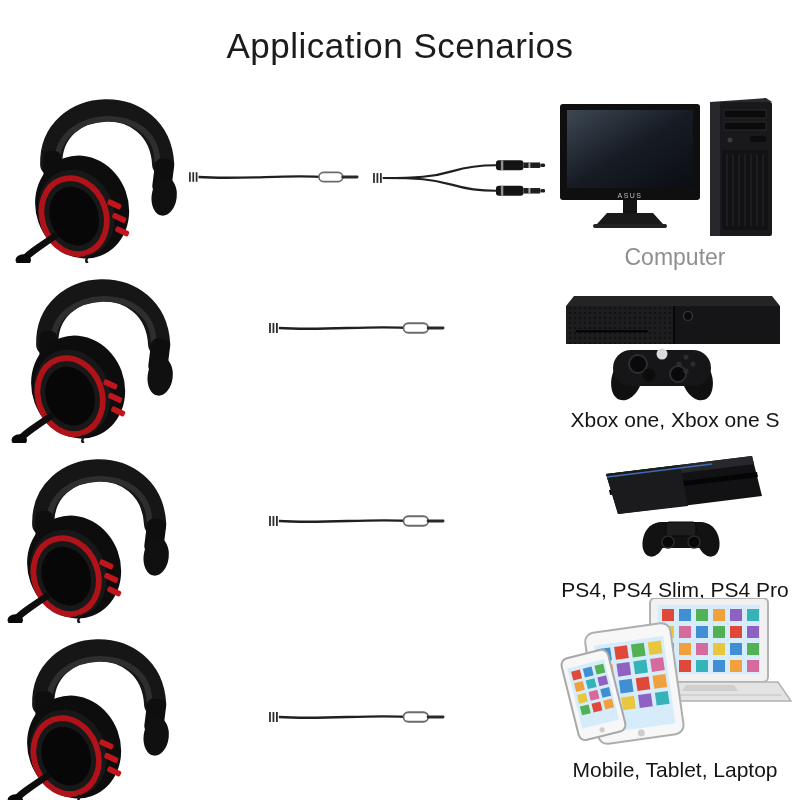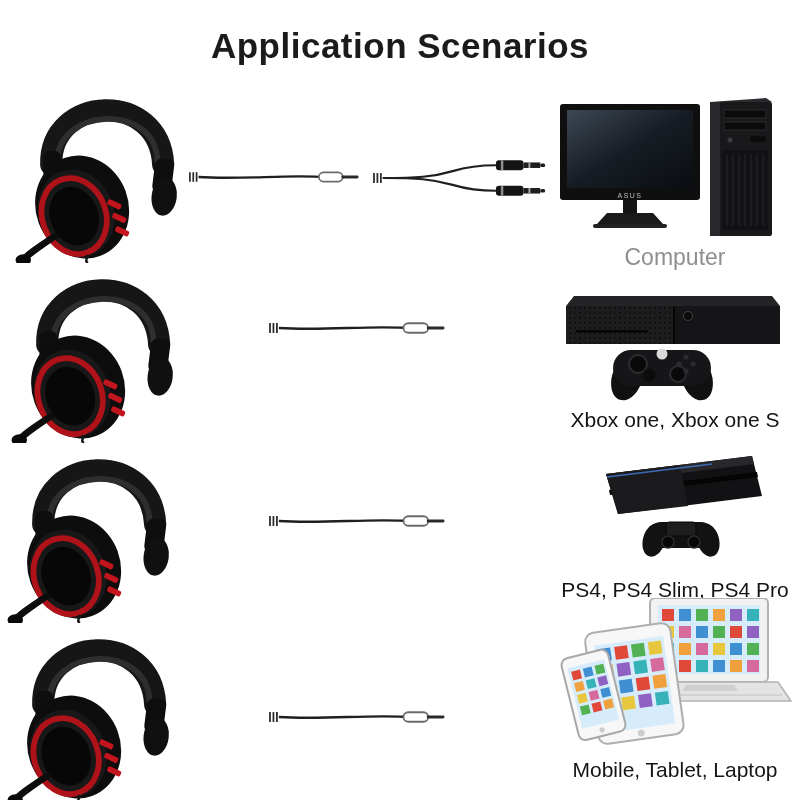--- a/index.html
+++ b/index.html
@@ -1,20 +1,20 @@
 <!DOCTYPE html>
 <html><head>
 <meta charset="utf-8">
 <style>
   * { margin:0; padding:0; box-sizing:border-box; }
   html,body { background:#ffffff; }
   body { font-family:"Liberation Sans", sans-serif; }
   .canvas { position:relative; width:800px; height:800px; background:#ffffff; overflow:hidden; margin:0 auto; }
   .title { position:absolute; top:26px; left:0; width:100%; text-align:center;
-           font-size:35px; font-weight:700; color:#1b1b1b; letter-spacing:0.5px; }
+           font-size:35px; font-weight:400; color:#1b1b1b; letter-spacing:0.5px; }
   .abs { position:absolute; }
   .label { position:absolute; left:545px; width:260px; text-align:center;
            color:#141414; font-size:21px; font-weight:400; }
   .label.gray { color:#8f8f8f; font-size:23px; }
   
   .hs1 { left:12px;  top:70px; }
   .hs2 { left:8px;   top:250px; }
   .hs3 { left:4px;   top:430px; }
   .hs4 { left:4px;   top:610px; }
   

